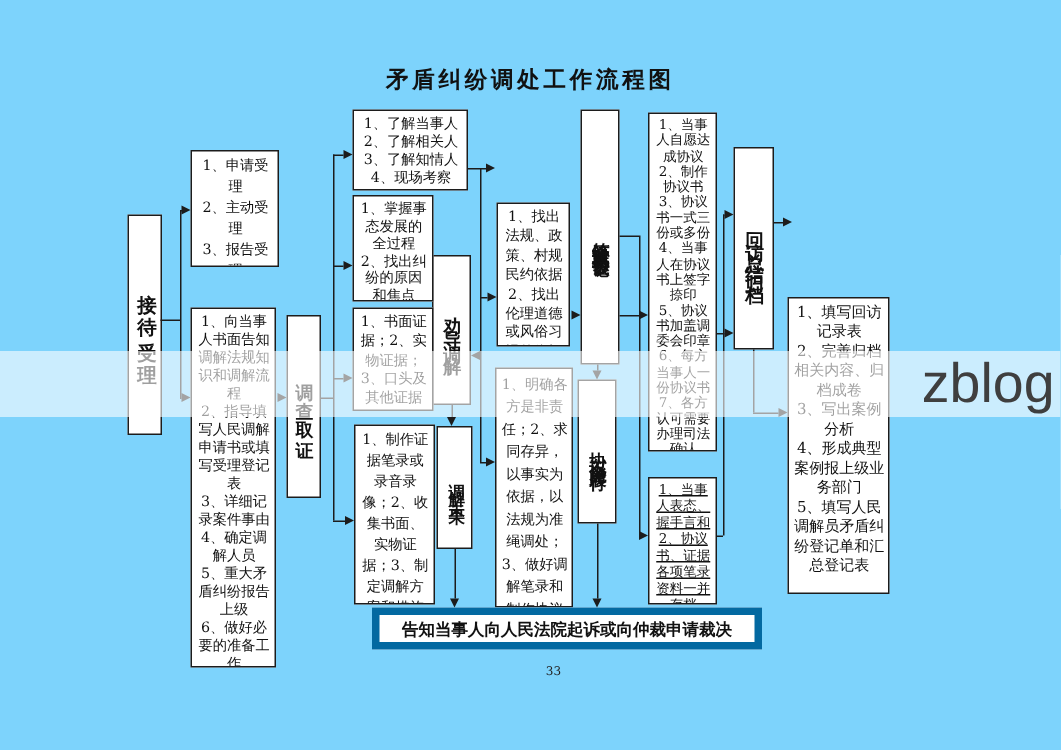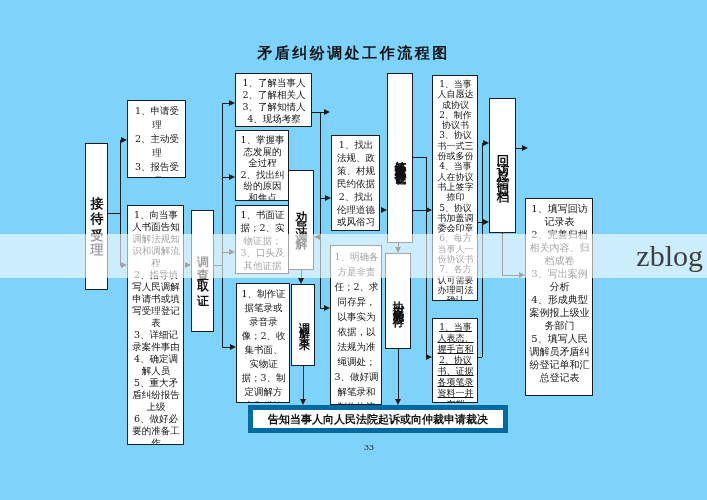--- a/index.html
+++ b/index.html
@@ -9,21 +9,21 @@
   .box{position:absolute;border:1px solid #1c1c1c;background:#fff;color:#111;font-size:9.5px;line-height:12px;padding:3px 2px 2px 3px;white-space:pre-line;box-sizing:border-box;overflow:hidden;text-align:center;}
   .vbox{position:absolute;border:1px solid #1c1c1c;background:#fff;color:#111;font-weight:bold;writing-mode:vertical-rl;text-orientation:upright;display:flex;align-items:center;justify-content:center;box-sizing:border-box;overflow:hidden;}
   .hline{position:absolute;height:1px;background:#1c1c1c;}
   .vline{position:absolute;width:1px;background:#1c1c1c;}
   .arr-r{position:absolute;width:0;height:0;border-top:3.5px solid transparent;border-bottom:3.5px solid transparent;border-left:6px solid #1c1c1c;}
   .arr-l{position:absolute;width:0;height:0;border-top:3.5px solid transparent;border-bottom:3.5px solid transparent;border-right:6px solid #1c1c1c;}
   .arr-d{position:absolute;width:0;height:0;border-left:3.5px solid transparent;border-right:3.5px solid transparent;border-top:6px solid #1c1c1c;}
   .bar{position:absolute;left:248px;top:405px;width:260px;height:28px;border:5px solid #0369a1;box-sizing:border-box;display:flex;align-items:center;justify-content:center;font-size:11px;font-weight:bold;color:#111;background:#fff;}
   .pagenum{position:absolute;top:443px;left:0;width:738px;text-align:center;font-size:8px;color:#222;}
   .wm-band{position:absolute;left:0;top:234px;width:707px;height:44px;background:rgba(255,255,255,0.60);display:flex;align-items:center;justify-content:flex-end;pointer-events:none;}
-  .wm-text{font-family:Liberation Serif, serif;font-size:30px;color:#3f3f3f;padding-right:4px;line-height:44px;}
+  .wm-text{font-family:Liberation Sans, sans-serif;font-size:37px;color:#3f3f3f;padding-right:4px;line-height:44px;}
 </style>
 </head>
 <body>
 
 <div id="page">
 
   <div class="title">矛盾纠纷调处工作流程图</div>
 
   <div class="vbox" style="left:85px;top:143px;width:23px;height:147px;font-size:13px;letter-spacing:16px;">接待受理</div>
   <div class="vbox" style="left:191px;top:210px;width:23px;height:122px;font-size:12px;letter-spacing:13px;">调查取证</div>

